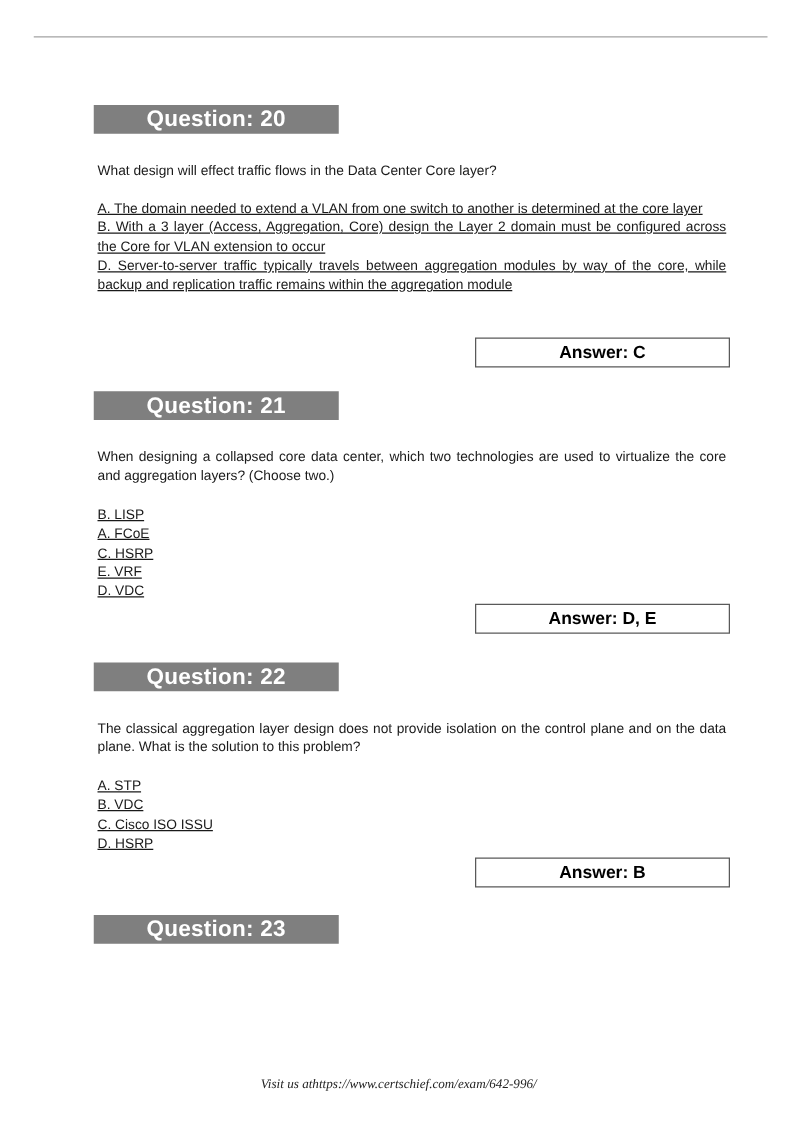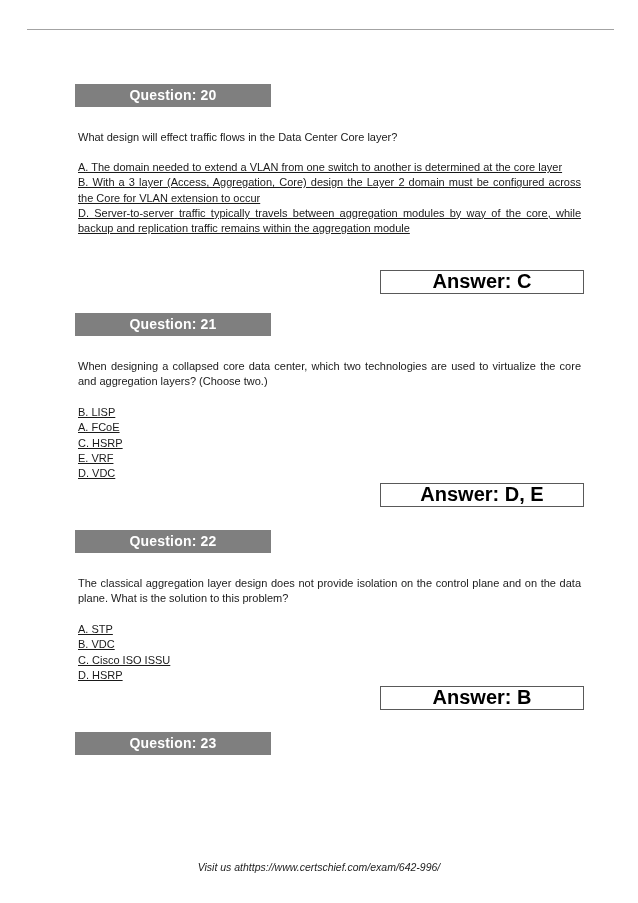--- a/index.html
+++ b/index.html
@@ -21,21 +21,21 @@
     background: #a3a3a3;
   }
   .q-header {
     position: absolute;
     left: 75px;
     width: 196px;
     height: 23px;
     background: #7f7f7f;
     color: #ffffff;
     font-weight: bold;
-    font-size: 14px;
+    font-size: 18px;
     line-height: 23px;
     text-align: center;
     letter-spacing: 0.2px;
   }
   .q-text, .q-options {
     position: absolute;
     left: 78px;
     width: 503px;
     font-size: 11px;
     line-height: 15.3px;
@@ -46,35 +46,35 @@
   .q-options .option { text-align: justify; text-decoration: underline; }
   .answer-box {
     position: absolute;
     left: 380px;
     width: 204px;
     height: 24px;
     background: #ffffff;
     border: 1.5px solid #595959;
     color: #000000;
     font-weight: bold;
-    font-size: 20px;
+    font-size: 14px;
     line-height: 21px;
     text-align: center;
   }
   .footer {
     position: absolute;
     top: 861px;
     left: 0;
     width: 638px;
     text-align: center;
     font-style: italic;
     font-size: 10.5px;
     color: #222222;
   }
-  .footer a, .footer span { color: #222222; text-decoration: none; font-style: italic; }
+  .footer a, .footer span { color: #222222; text-decoration: none; font-style: italic; font-family: Liberation Serif, serif; }
 </style>
 </head>
 <body>
 
 <div class="page">
 
   <div class="top-divider"></div>
 
   <div class="q-header" style="top:84px">Question: 20</div>
   <div class="q-text" style="top:120px">What design will effect traffic flows in the Data Center Core layer?</div>

